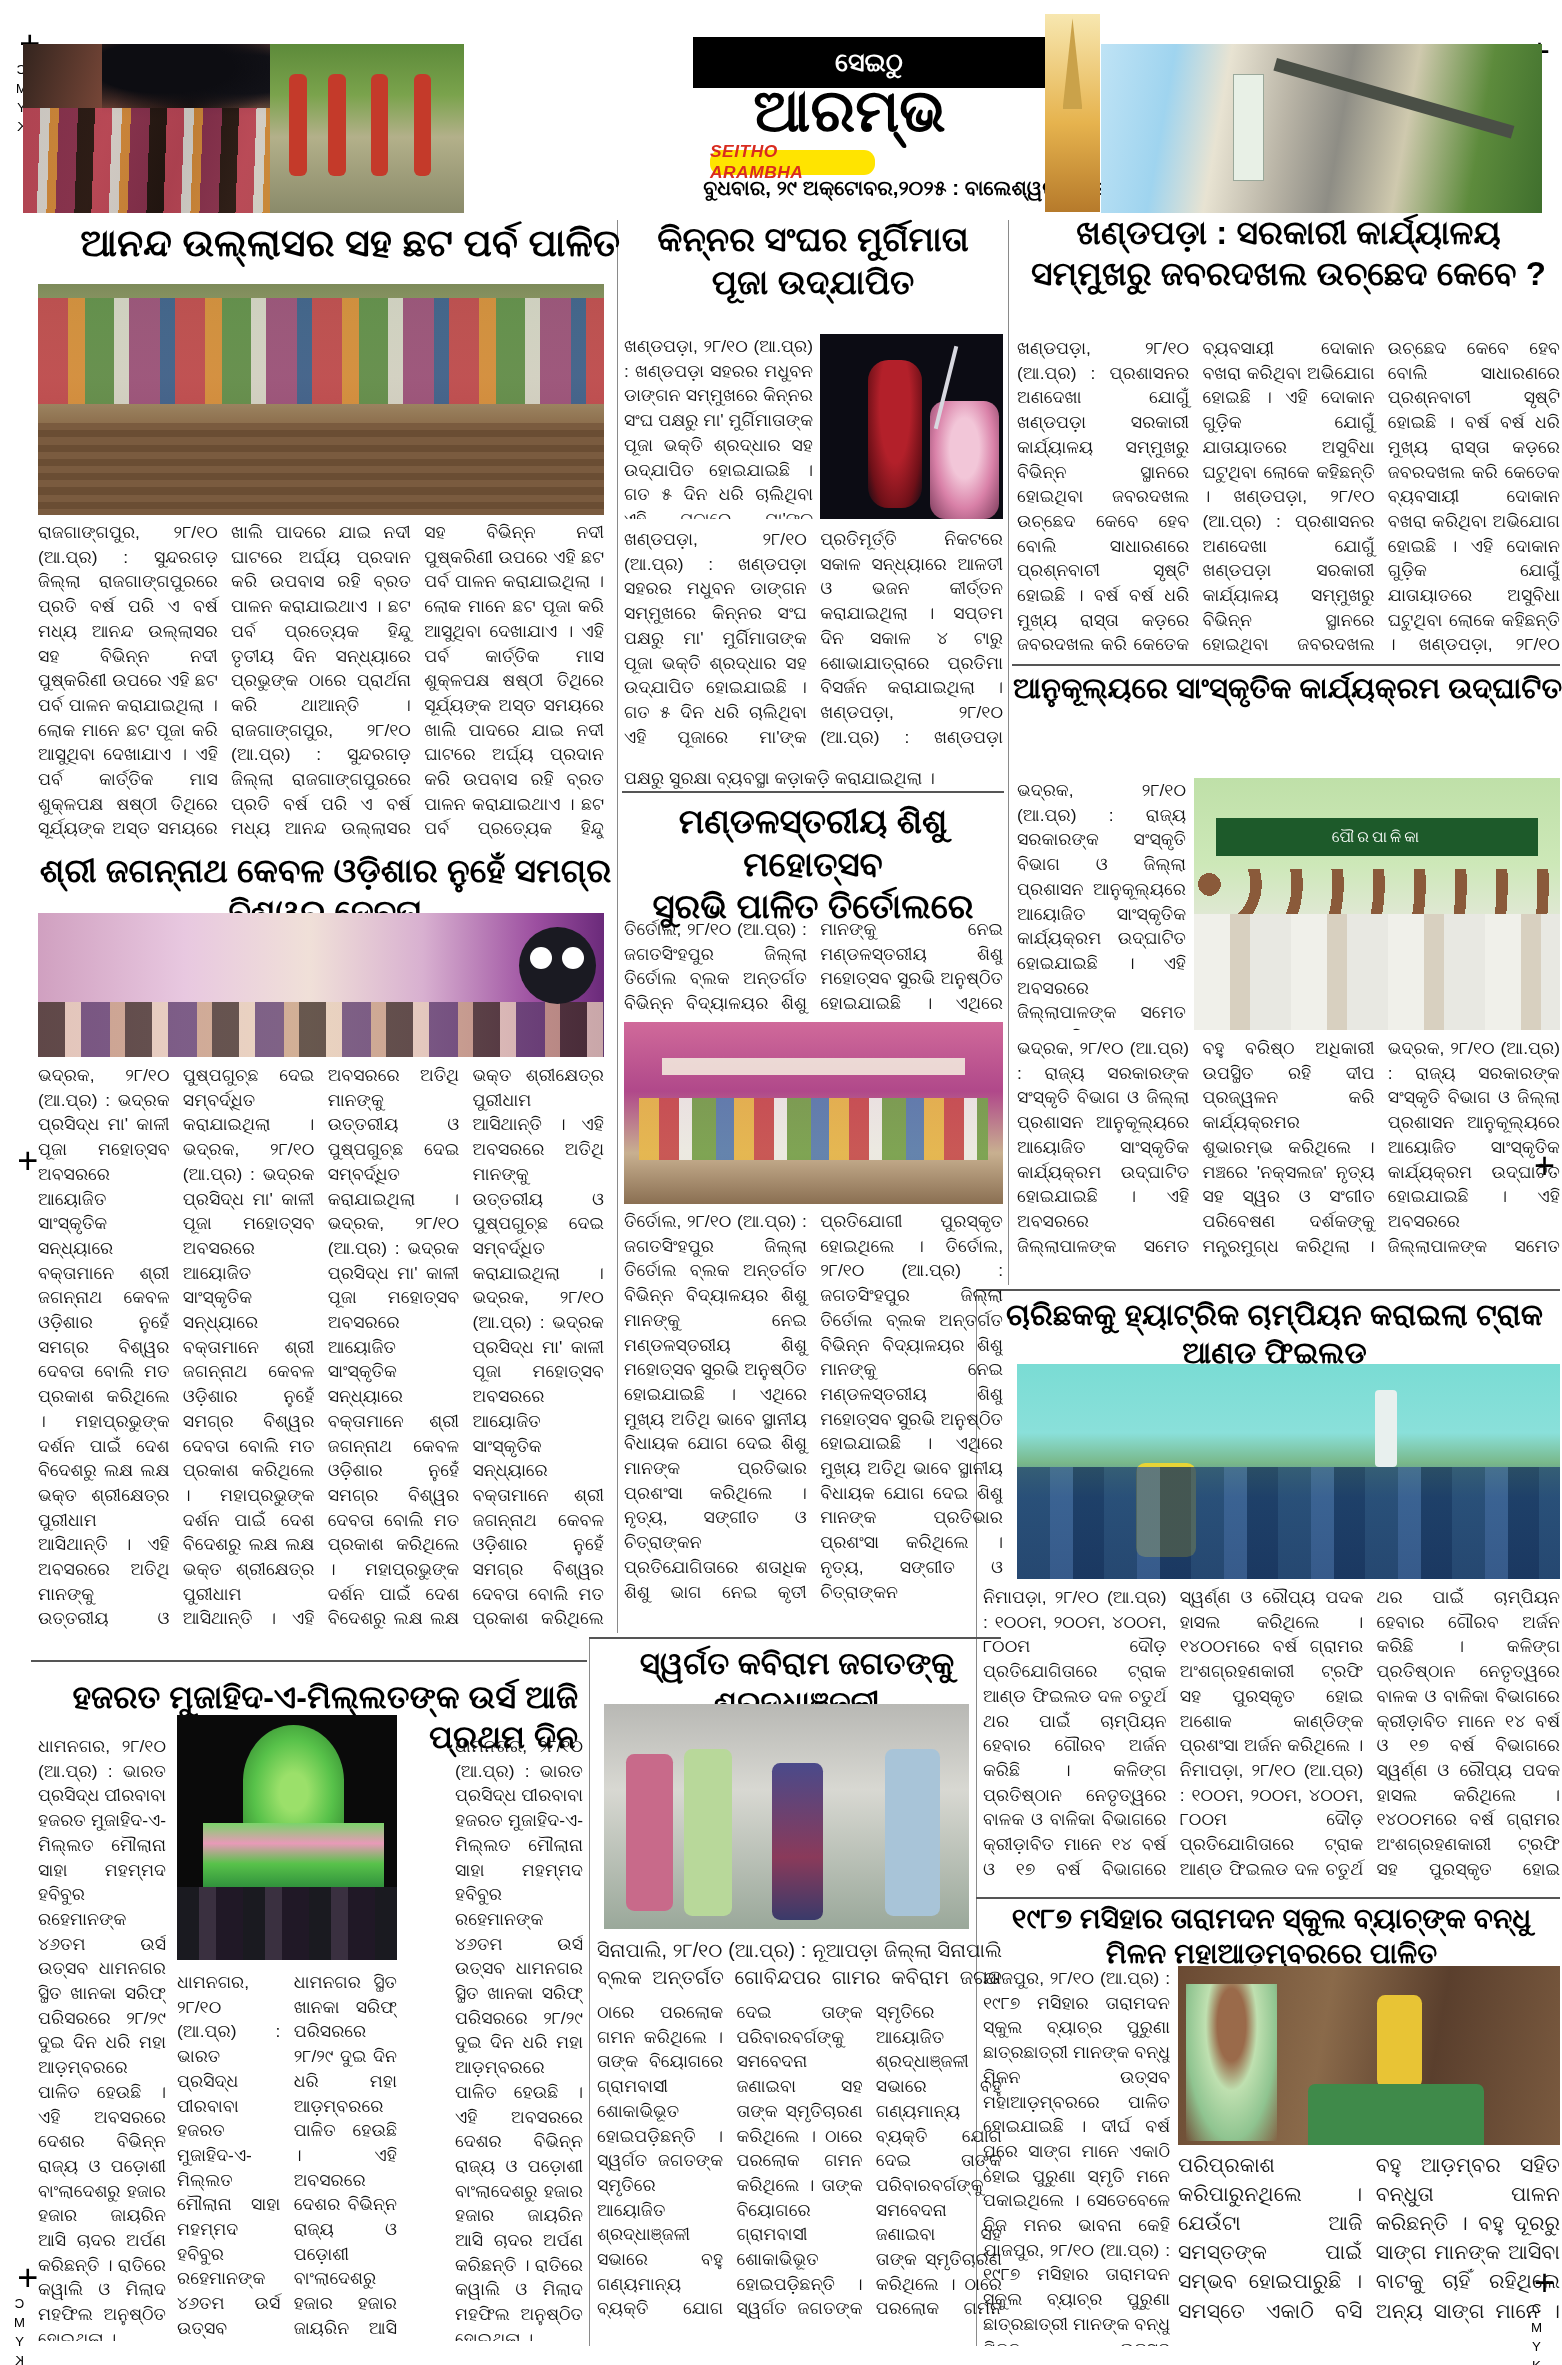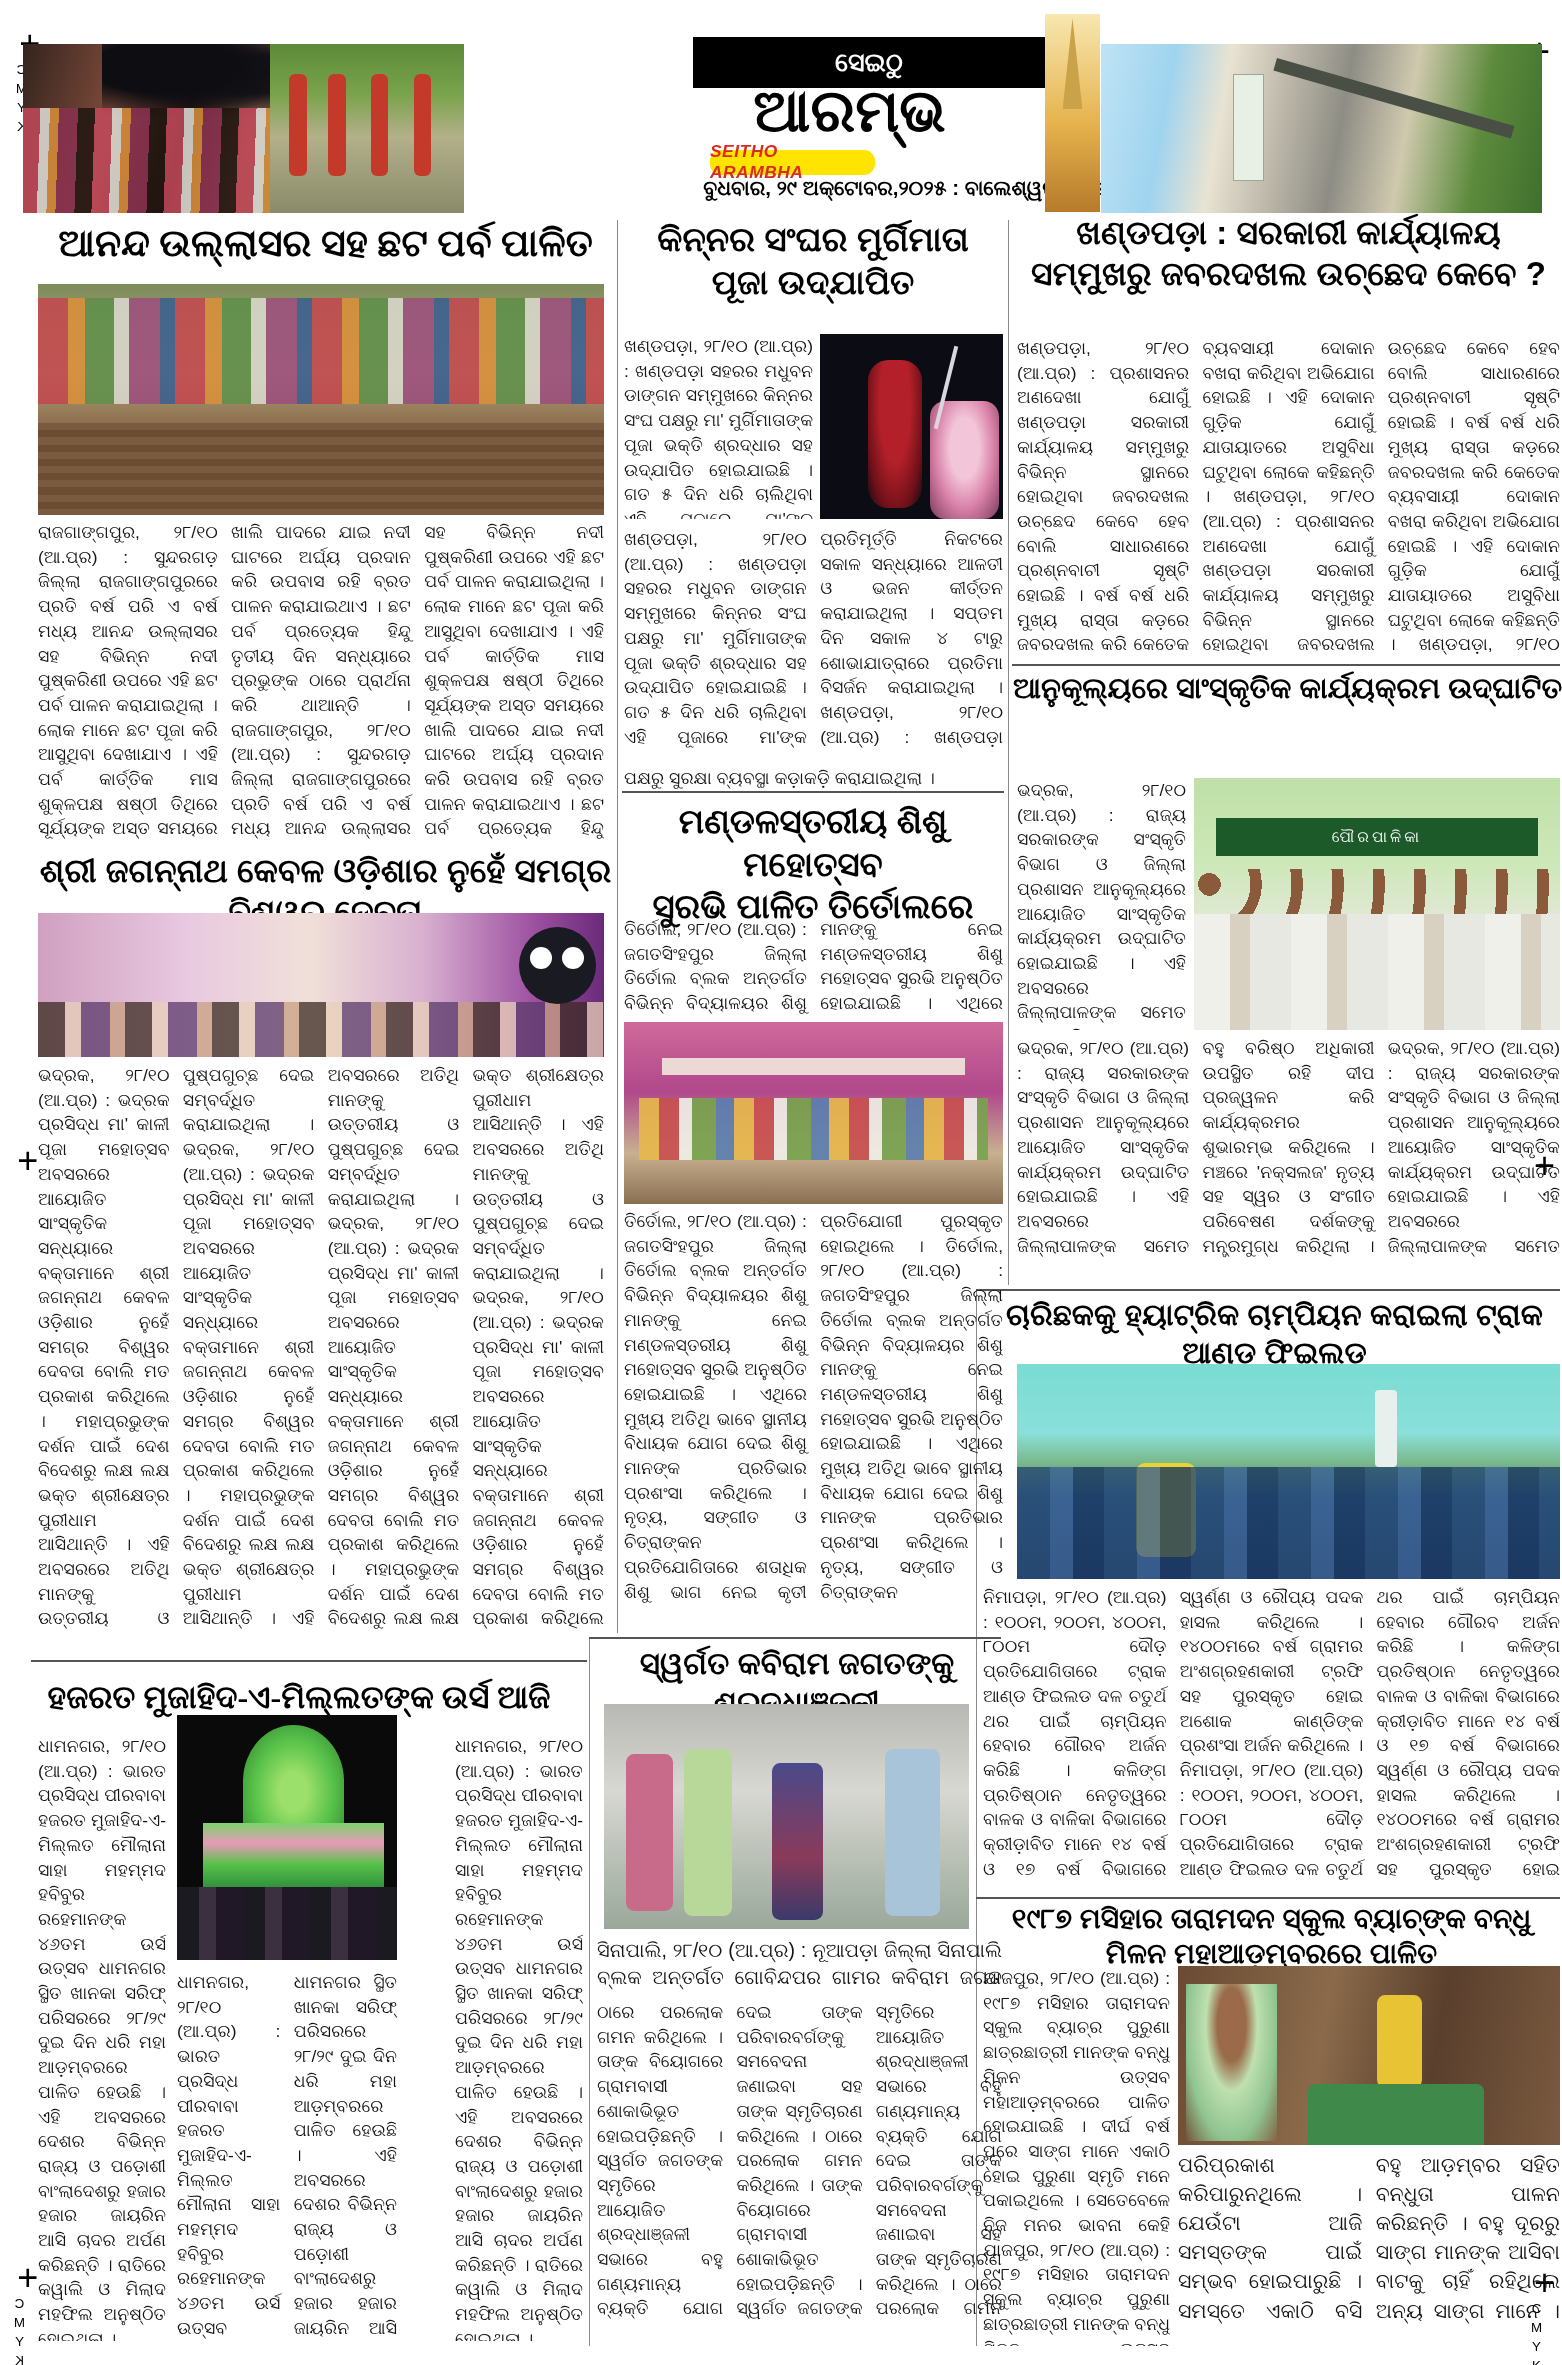--- a/index.html
+++ b/index.html
@@ -4,21 +4,21 @@
 <style>
   html,body{margin:0;padding:0;background:#ffffff;}
   .page{position:relative;width:1563px;height:2366px;background:#fff;overflow:hidden;
         font-family:"Liberation Sans",sans-serif;color:#111;}
   
   .vrule{position:absolute;width:1px;background:#8a8a8a;}
   .hrule{position:absolute;height:1.5px;background:#555;}
   
   .headline{position:absolute;font-weight:bold;color:#000;text-align:center;
             font-family:"Liberation Sans",sans-serif;line-height:1.25;}
-  .hl-left{text-align:center;font-family:Liberation Serif, serif;}
+  .hl-left{text-align:right;}
   
   .cols{position:absolute;overflow:hidden;text-align:justify;
         font-size:17.4px;line-height:1.42;color:#141414;column-gap:13.3px;
         font-family:"Liberation Sans",sans-serif;}
   .c2{column-count:2;} .c3{column-count:3;} .c4{column-count:4;}
   .lead{position:absolute;overflow:hidden;font-size:19.5px;line-height:1.4;
         text-align:justify;color:#141414;}
   
   .kickerbar{position:absolute;left:693px;top:37px;width:352px;height:51px;background:#000;
              color:#fff;display:flex;align-items:center;justify-content:center;

